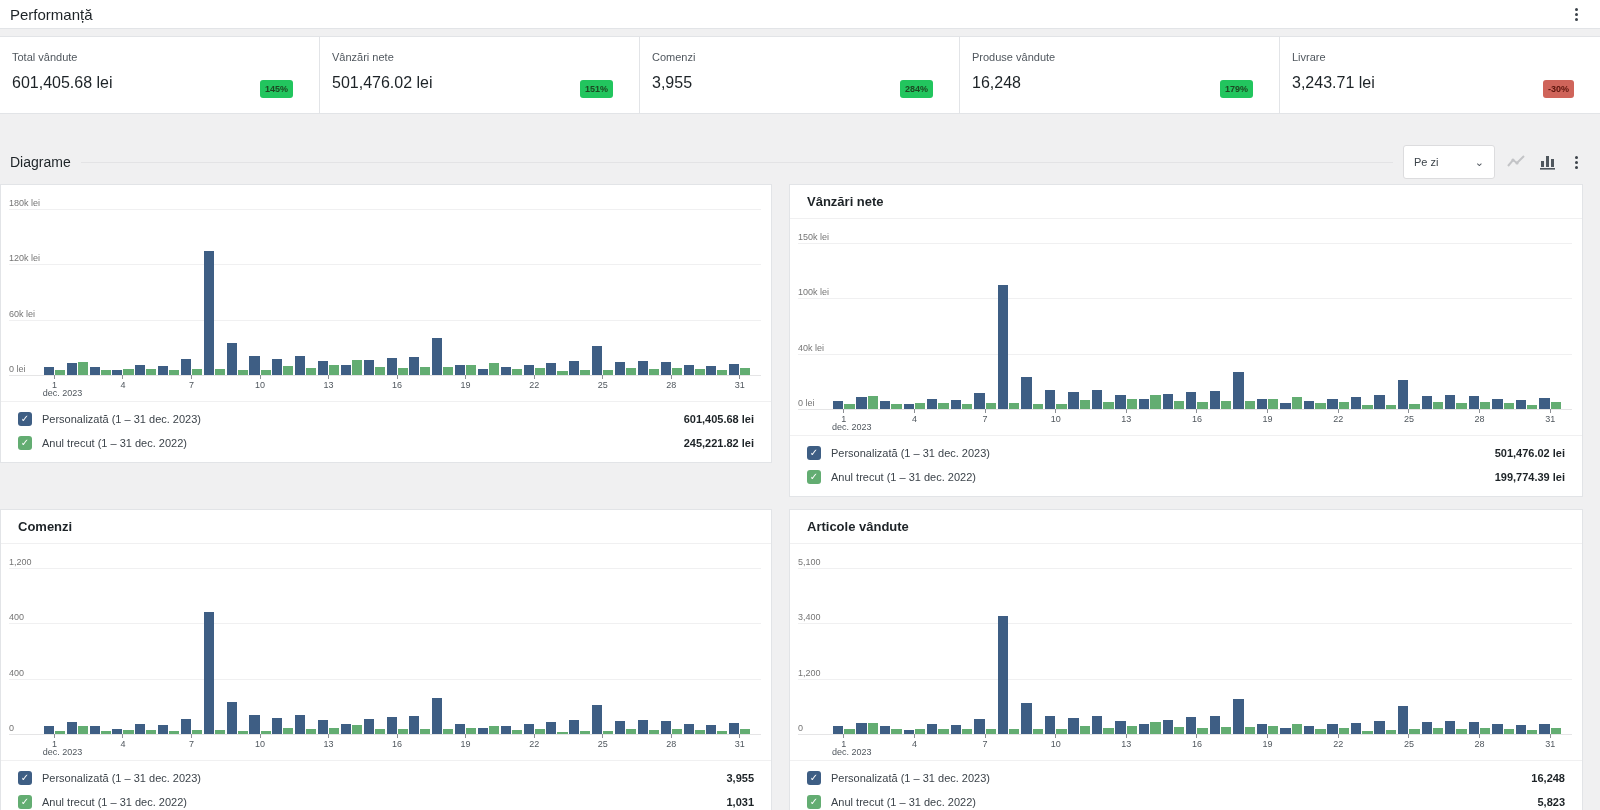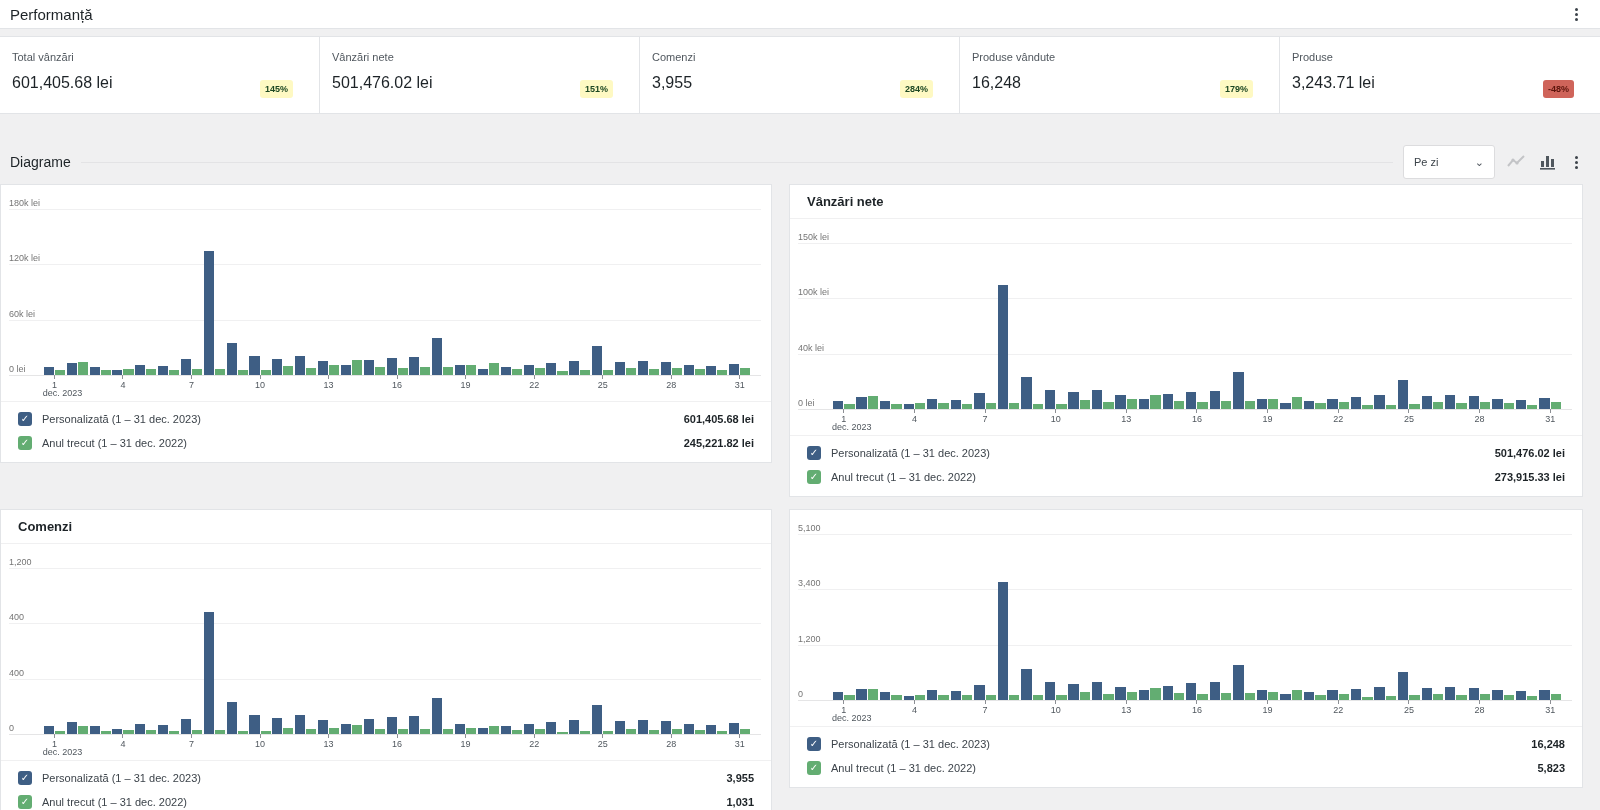--- a/index.html
+++ b/index.html
@@ -18,21 +18,21 @@
   .topbar-title { font-size:15px; color:#1d2327; }
   .kebab { display:flex; flex-direction:column; gap:2px; padding:4px 6px; cursor:pointer; }
   .kebab i { width:3px; height:3px; background:#3c434a; border-radius:50%; }
   
   .stats-row { display:flex; background:#fff; margin-top:7px; border-top:1px solid #e2e4e7; border-bottom:1px solid #e2e4e7; }
   .stat-card { width:20%; height:76px; position:relative; padding:14px 24px 12px 12px; border-right:1px solid #e2e4e7; cursor:pointer; }
   .stat-card:last-child { border-right:none; }
   .stat-label { font-size:11px; color:#50575e; }
   .stat-value { font-size:16px; color:#1d2327; margin-top:11px; }
   .stat-badge { position:absolute; right:26px; bottom:15px; font-size:9px; padding:4px 5px; border-radius:3px; font-weight:bold; }
-  .badge-up   { background:#fef9c3; color:#1c4722; }
+  .badge-up   { background:#22c55e; color:#1c4722; }
   .badge-down { background:#cf645a; color:#5c140c; }
   
   .section-row { display:flex; align-items:center; margin:30px 16px 4px 10px; height:36px; gap:10px; }
   .section-title { font-size:14px; color:#1d2327; white-space:nowrap; }
   .section-rule { flex:1; height:1px; background:#e3e3e5; }
   .interval-select {
     background:#fff; border:1px solid #dcdcde; border-radius:3px;
     height:34px; width:92px; display:flex; align-items:center; justify-content:space-between;
     padding:0 10px; font-size:11px; color:#3c434a; cursor:pointer;
   }
@@ -66,43 +66,43 @@
   <div class="topbar-title">Performanță</div>
   <div class="kebab">
       <i></i>
       <i></i>
       <i></i>
     </div>
 </div>
 
 <div class="stats-row" id="stats-row">
     <div class="stat-card">
-      <div class="stat-label">Total vânzări</div>
+      <div class="stat-label">Total vândute</div>
       <div class="stat-value">601,405.68 lei</div>
       <span class="stat-badge badge-up">145%</span>
     </div>
     <div class="stat-card">
       <div class="stat-label">Vânzări nete</div>
       <div class="stat-value">501,476.02 lei</div>
       <span class="stat-badge badge-up">151%</span>
     </div>
     <div class="stat-card">
       <div class="stat-label">Comenzi</div>
       <div class="stat-value">3,955</div>
       <span class="stat-badge badge-up">284%</span>
     </div>
     <div class="stat-card">
       <div class="stat-label">Produse vândute</div>
       <div class="stat-value">16,248</div>
       <span class="stat-badge badge-up">179%</span>
     </div>
     <div class="stat-card">
-      <div class="stat-label">Produse</div>
+      <div class="stat-label">Livrare</div>
       <div class="stat-value">3,243.71 lei</div>
-      <span class="stat-badge badge-down">-48%</span>
+      <span class="stat-badge badge-down">-30%</span>
     </div>
   </div>
 
 <div class="section-row">
   <div class="section-title">Diagrame</div>
   <div class="section-rule"></div>
   <div class="interval-select">
     <span>Pe zi</span>
     <span class="chev">⌄</span>
   </div>
@@ -493,21 +493,21 @@
       </div>
       <div class="legend">
         <div class="legend-row">
           <span class="cbox" style="background: rgb(62, 94, 132);">✓</span>
           <span>Personalizată (1 – 31 dec. 2023)</span>
           <span class="legend-value">501,476.02 lei</span>
         </div>
         <div class="legend-row">
           <span class="cbox" style="background: rgb(99, 173, 114);">✓</span>
           <span>Anul trecut (1 – 31 dec. 2022)</span>
-          <span class="legend-value">273,915.33 lei</span>
+          <span class="legend-value">199,774.39 lei</span>
         </div>
       </div>
     </div>
     <div class="chart-card">
       <div class="chart-head">Comenzi</div>
       <div class="plot-wrap">
         <div class="gridline" style="top: 0%;">
           <div class="glabel">1,200</div>
         </div>
         <div class="gridline" style="top: 33.3333%;">
@@ -686,20 +686,21 @@
           <span class="legend-value">3,955</span>
         </div>
         <div class="legend-row">
           <span class="cbox" style="background: rgb(99, 173, 114);">✓</span>
           <span>Anul trecut (1 – 31 dec. 2022)</span>
           <span class="legend-value">1,031</span>
         </div>
       </div>
     </div>
     <div class="chart-card">
+      <div class="chart-head">Articole vândute</div>
       <div class="plot-wrap">
         <div class="gridline" style="top: 0%;">
           <div class="glabel">5,100</div>
         </div>
         <div class="gridline" style="top: 33.3333%;">
           <div class="glabel">3,400</div>
         </div>
         <div class="gridline" style="top: 66.6667%;">
           <div class="glabel">1,200</div>
         </div>

